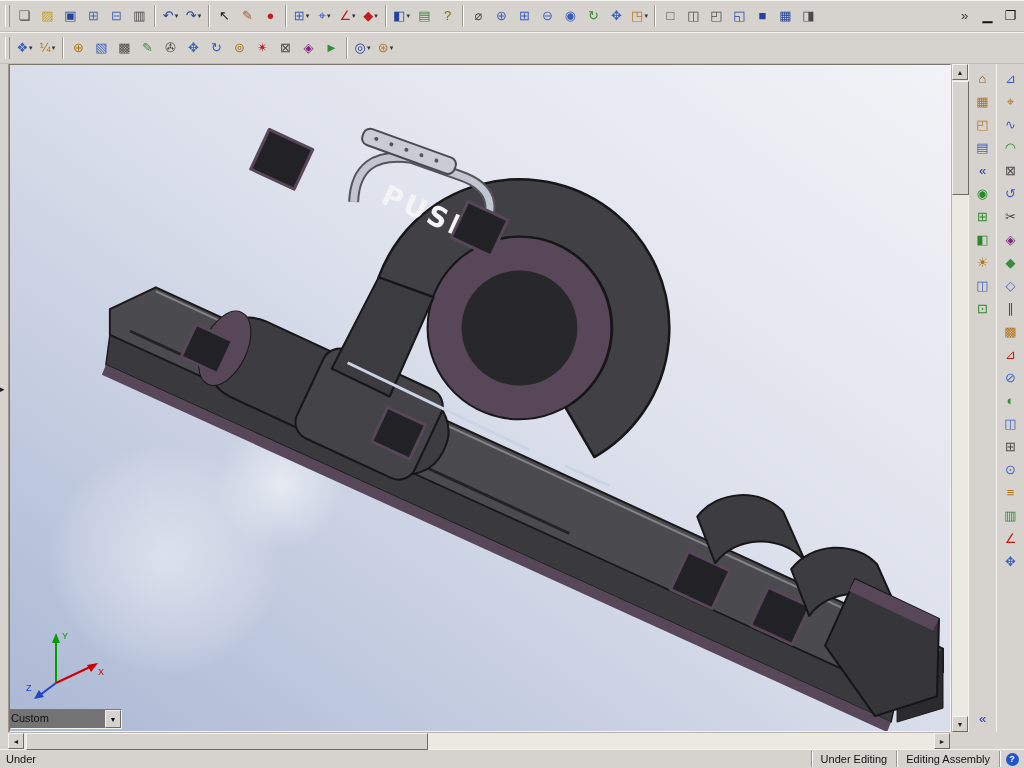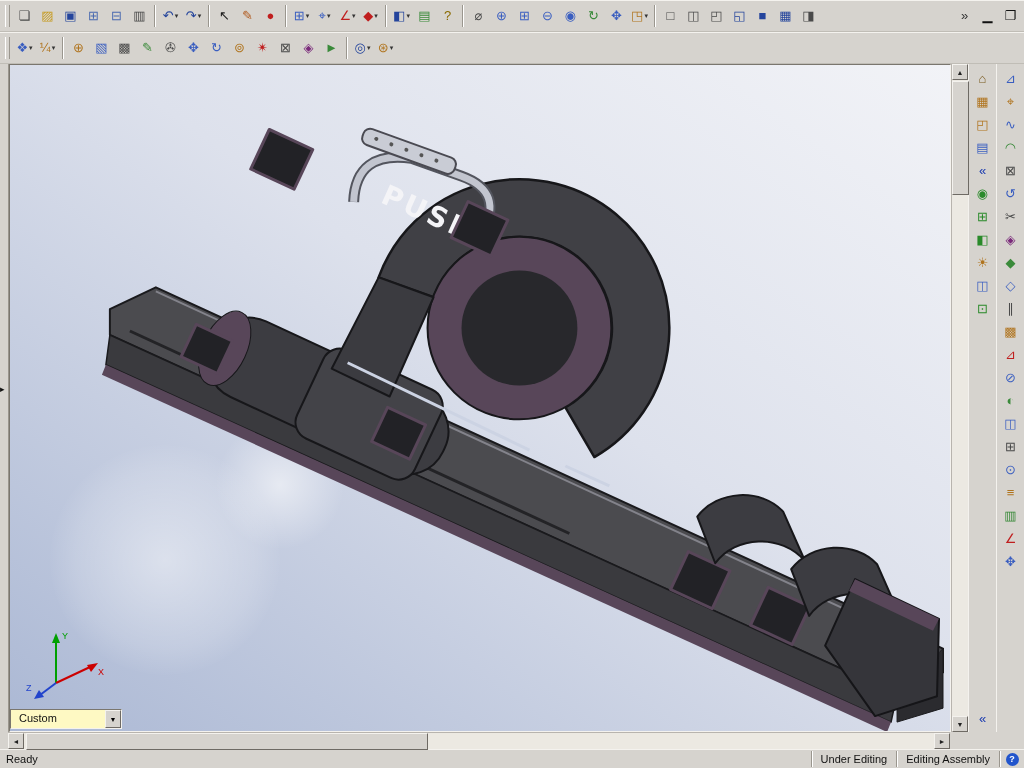--- a/index.html
+++ b/index.html
@@ -33,21 +33,21 @@
     background:radial-gradient(circle,rgba(255,255,255,.45) 0%,rgba(255,255,255,.15) 55%,rgba(255,255,255,0) 72%);}
   .flare2{left:205px;top:355px;width:130px;height:130px;
     background:radial-gradient(circle,rgba(255,255,255,.55) 0%,rgba(255,255,255,0) 70%);}
   .flare3{left:292px;top:330px;width:60px;height:60px;
     background:radial-gradient(circle,rgba(255,244,225,.6) 0%,rgba(255,255,255,0) 75%);}
   .model-svg{position:absolute;left:0;top:0;width:100%;height:100%;}
   .triad-svg{position:absolute;left:16px;bottom:30px;width:84px;height:80px;}
 
   .view-combo{position:absolute;left:0;bottom:2px;width:110px;height:18px;display:flex;
     background:#ffffff;border:1px solid;border-color:#7a766e #f4f2ee #f4f2ee #7a766e;z-index:3;}
-  .vc-text{flex:1;font-size:11px;line-height:16px;padding:0 8px;color:#111;background:#fef9c3;}
+  .vc-text{flex:1;font-size:11px;line-height:16px;padding:0 0;color:#111;background:#737373;}
   .vc-btn{width:16px;background:#d6d3ce;border:1px solid;border-color:#f4f2ee #6e6a64 #6e6a64 #f4f2ee;
     font-size:7px;display:flex;align-items:center;justify-content:center;padding:0;}
 
   
   .vscroll{flex:0 0 16px;background:#ece9e2;position:relative;display:flex;flex-direction:column;border-left:1px solid #b8b4ae;}
   .scroll-btn{width:16px;height:16px;flex:0 0 16px;background:#d6d3ce;border:1px solid;
     border-color:#f4f2ee #6e6a64 #6e6a64 #f4f2ee;font-size:7px;color:#222;
     display:flex;align-items:center;justify-content:center;padding:0;}
   .vthumb{position:absolute;left:0;top:17px;width:15px;height:112px;background:#d6d3ce;
     border:1px solid;border-color:#f4f2ee #6e6a64 #6e6a64 #f4f2ee;}
@@ -472,20 +472,20 @@
     <div class="hs-leftpad"></div>
     <div class="hscroll">
       <button class="scroll-btn">◄</button>
       <div class="hthumb"></div>
       <button class="scroll-btn right">►</button>
     </div>
     <div class="hs-corner"></div>
   </div>
 
   <div class="statusbar">
-    <span class="sb-ready">Ready</span>
+    <span class="sb-ready">Under</span>
     <span class="sb-cell">Under Editing</span>
     <span class="sb-cell">Editing Assembly</span>
     <span class="sb-help">
       <span class="help-badge">?</span>
     </span>
   </div>
 </div>
 
 </body></html>

